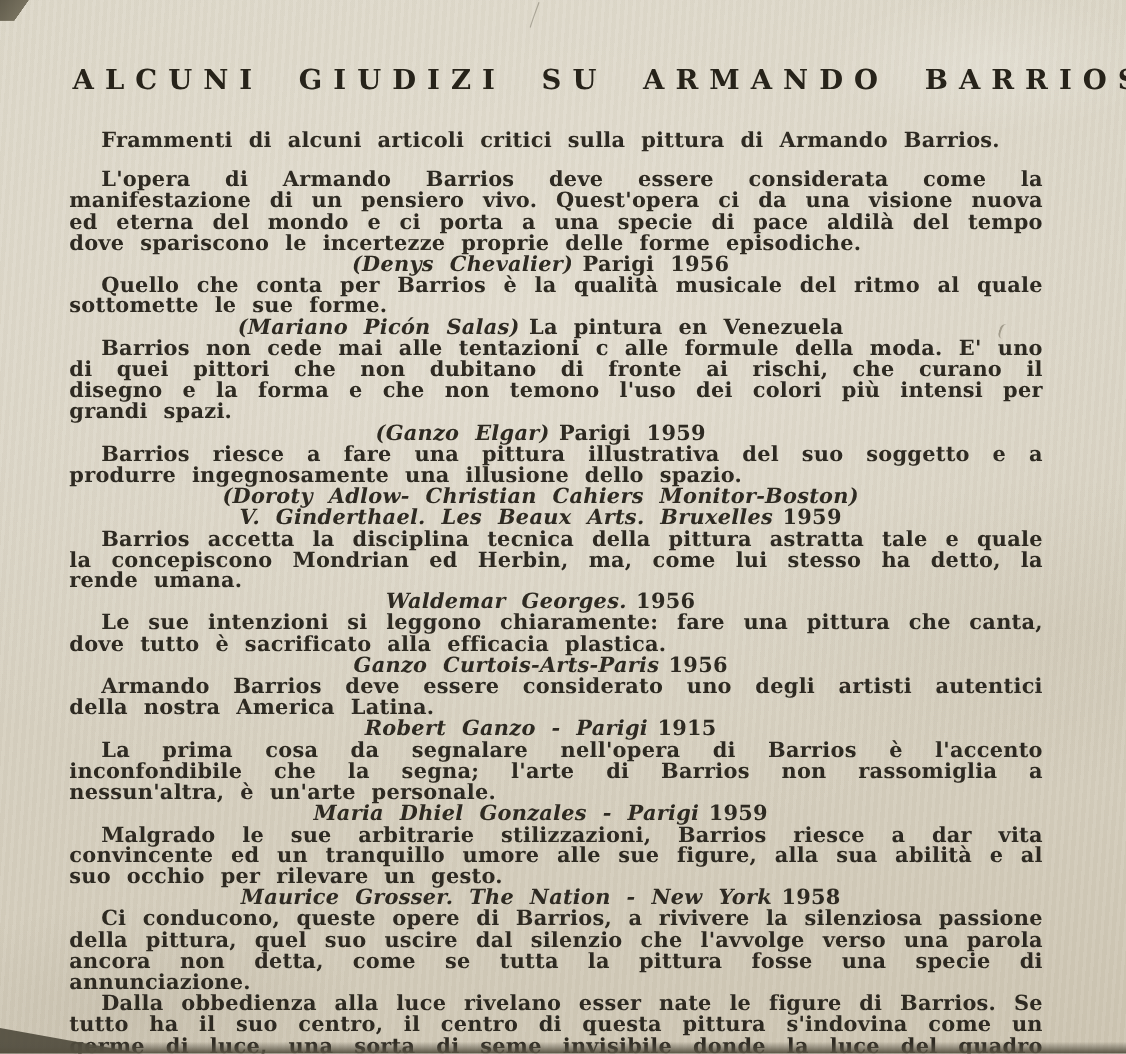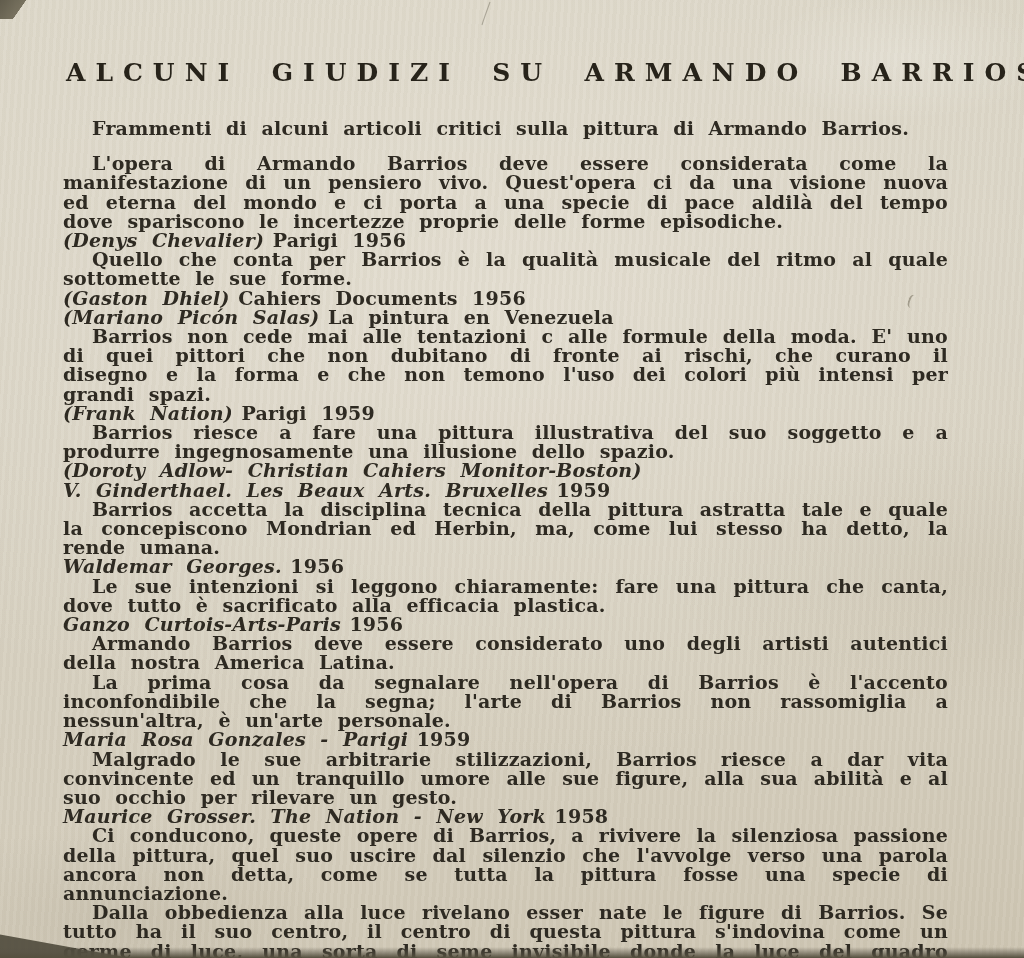--- a/index.html
+++ b/index.html
@@ -84,21 +84,21 @@
     text-indent: 29px;
   }
 
   .quote-text {
     margin: 0;
     text-align: justify;
     text-indent: 29px;
   }
 
   .attribution {
-    text-align: left;
+    text-align: center;
     padding-right: 28px;
   }
   .attr-author { font-style: italic; }
   .attr-source { margin-left: 0.45em; }
   .attr-source:empty { margin-left: 0; }
 </style>
 </head>
 <body>
 
 <div class="page">
@@ -114,31 +114,28 @@
     <h1 class="title">ALCUNI GIUDIZI SU ARMANDO BARRIOS</h1>
 
     <p class="intro body-text">Frammenti di alcuni articoli critici sulla pittura di Armando Barrios.</p>
 
     <p class="quote-text body-text">L'opera di Armando Barrios deve essere considerata come la manifestazione di un pensiero vivo. Quest'opera ci da una visione nuova ed eterna del mondo e ci porta a una specie di pace aldilà del tempo dove spariscono le incertezze proprie delle forme episodiche.</p>
     <div class="attribution body-text">
       <span class="attr-author">(Denys Chevalier)</span><span class="attr-source">Parigi 1956</span>
     </div>
 
     <p class="quote-text body-text">Quello che conta per Barrios è la qualità musicale del ritmo al quale sottomette le sue forme.</p>
-    <div class="attribution body-text">
-      <span class="attr-author">(Gaston Dhiel)</span><span class="attr-source">Cahiers Documents 1956</span>
-    </div>
 
     <div class="attribution body-text">
       <span class="attr-author">(Mariano Picón Salas)</span><span class="attr-source">La pintura en Venezuela</span>
     </div>
 
     <p class="quote-text body-text">Barrios non cede mai alle tentazioni c alle formule della moda. E' uno di quei pittori che non dubitano di fronte ai rischi, che curano il disegno e la forma e che non temono l'uso dei colori più intensi per grandi spazi.</p>
     <div class="attribution body-text">
-      <span class="attr-author">(Frank Nation)</span><span class="attr-source">Parigi 1959</span>
+      <span class="attr-author">(Ganzo Elgar)</span><span class="attr-source">Parigi 1959</span>
     </div>
 
     <p class="quote-text body-text">Barrios riesce a fare una pittura illustrativa del suo soggetto e a produrre ingegnosamente una illusione dello spazio.</p>
     <div class="attribution body-text">
       <span class="attr-author">(Doroty Adlow- Christian Cahiers Monitor-Boston)</span><span class="attr-source"></span>
     </div>
 
     <div class="attribution body-text">
       <span class="attr-author">V. Ginderthael. Les Beaux Arts. Bruxelles</span><span class="attr-source">1959</span>
     </div>
@@ -147,24 +144,27 @@
     <div class="attribution body-text">
       <span class="attr-author">Waldemar Georges.</span><span class="attr-source">1956</span>
     </div>
 
     <p class="quote-text body-text">Le sue intenzioni si leggono chiaramente: fare una pittura che canta, dove tutto è sacrificato alla efficacia plastica.</p>
     <div class="attribution body-text">
       <span class="attr-author">Ganzo Curtois-Arts-Paris</span><span class="attr-source">1956</span>
     </div>
 
     <p class="quote-text body-text">Armando Barrios deve essere considerato uno degli artisti autentici della nostra America Latina.</p>
+    <div class="attribution body-text">
+      <span class="attr-author">Robert Ganzo - Parigi</span><span class="attr-source">1915</span>
+    </div>
 
     <p class="quote-text body-text">La prima cosa da segnalare nell'opera di Barrios è l'accento inconfondibile che la segna; l'arte di Barrios non rassomiglia a nessun'altra, è un'arte personale.</p>
     <div class="attribution body-text">
-      <span class="attr-author">Maria Rosa Gonzales - Parigi</span><span class="attr-source">1959</span>
+      <span class="attr-author">Maria Dhiel Gonzales - Parigi</span><span class="attr-source">1959</span>
     </div>
 
     <p class="quote-text body-text">Malgrado le sue arbitrarie stilizzazioni, Barrios riesce a dar vita convincente ed un tranquillo umore alle sue figure, alla sua abilità e al suo occhio per rilevare un gesto.</p>
     <div class="attribution body-text">
       <span class="attr-author">Maurice Grosser. The Nation - New York</span><span class="attr-source">1958</span>
     </div>
 
     <p class="quote-text body-text">Ci conducono, queste opere di Barrios, a rivivere la silenziosa passione della pittura, quel suo uscire dal silenzio che l'avvolge verso una parola ancora non detta, come se tutta la pittura fosse una specie di annunciazione.</p>
 
     <p class="quote-text body-text">Dalla obbedienza alla luce rivelano esser nate le figure di Barrios. Se tutto ha il suo centro, il centro di questa pittura s'indovina come un germe di luce, una sorta di seme invisibile donde la luce del quadro nasce, creando uno spazio... Uno spazio che si forma, ed è lui che detta il colore, è già colore. Ed è, sin dall'inizio, architettura.</p>

